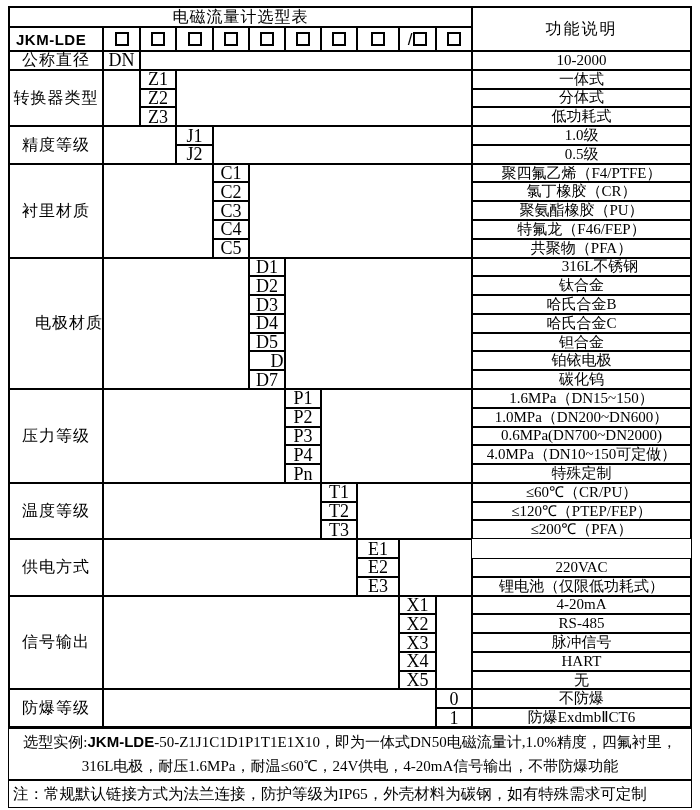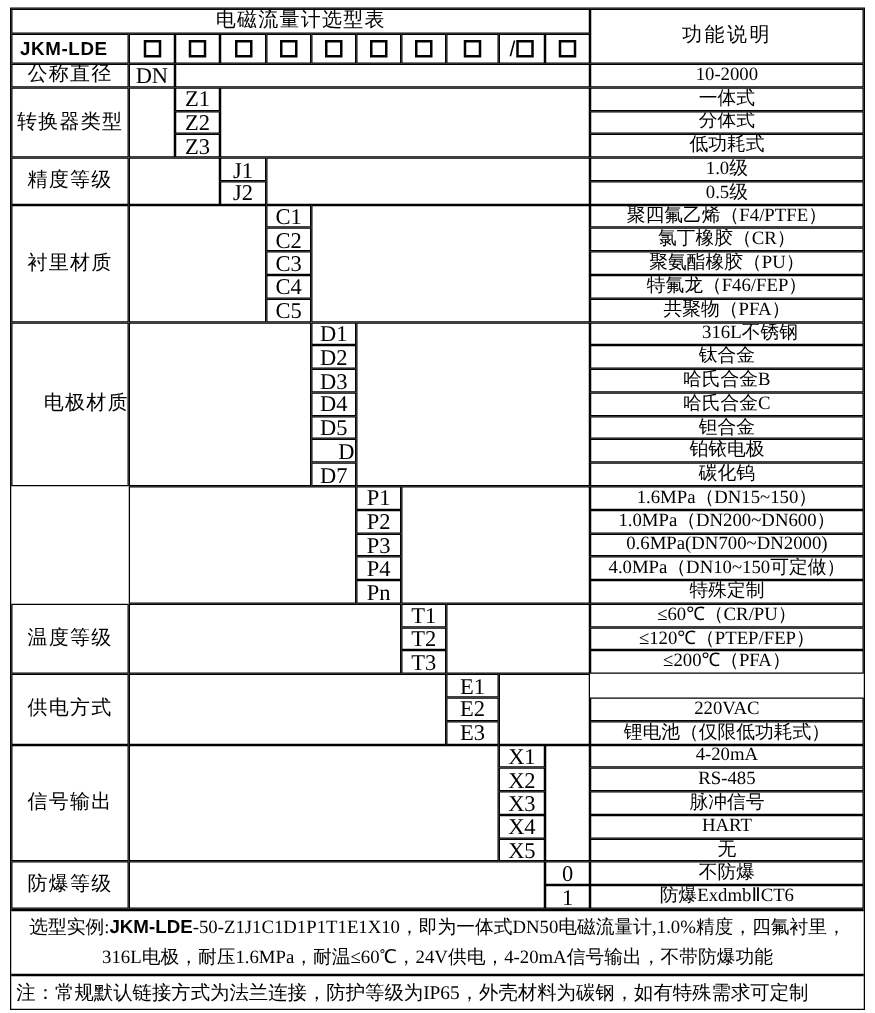--- a/index.html
+++ b/index.html
@@ -127,20 +127,21 @@
       <div class="c code" style="grid-area: 19 / 6 / span 1 / span 1; padding-left: 29px;">D6</div>
       <div class="c code" style="grid-area: 20 / 6 / span 1 / span 1;">D7</div>
       <div class="c " style="grid-area: 14 / 7 / span 7 / span 5;"></div>
       <div class="c desc" style="grid-area: 14 / 12 / span 1 / span 1; padding-left: 37px;">316L不锈钢</div>
       <div class="c desc" style="grid-area: 15 / 12 / span 1 / span 1;">钛合金</div>
       <div class="c desc" style="grid-area: 16 / 12 / span 1 / span 1;">哈氏合金B</div>
       <div class="c desc" style="grid-area: 17 / 12 / span 1 / span 1;">哈氏合金C</div>
       <div class="c desc" style="grid-area: 18 / 12 / span 1 / span 1;">钽合金</div>
       <div class="c desc" style="grid-area: 19 / 12 / span 1 / span 1;">铂铱电极</div>
       <div class="c desc" style="grid-area: 20 / 12 / span 1 / span 1;">碳化钨</div>
+      <div class="c label" style="grid-area: 21 / 1 / span 5 / span 1;">压力等级</div>
       <div class="c " style="grid-area: 21 / 2 / span 5 / span 5;"></div>
       <div class="c code" style="grid-area: 21 / 7 / span 1 / span 1;">P1</div>
       <div class="c code" style="grid-area: 22 / 7 / span 1 / span 1;">P2</div>
       <div class="c code" style="grid-area: 23 / 7 / span 1 / span 1;">P3</div>
       <div class="c code" style="grid-area: 24 / 7 / span 1 / span 1;">P4</div>
       <div class="c code" style="grid-area: 25 / 7 / span 1 / span 1;">Pn</div>
       <div class="c " style="grid-area: 21 / 8 / span 5 / span 4;"></div>
       <div class="c desc" style="grid-area: 21 / 12 / span 1 / span 1;">1.6MPa（DN15~150）</div>
       <div class="c desc" style="grid-area: 22 / 12 / span 1 / span 1;">1.0MPa（DN200~DN600）</div>
       <div class="c desc" style="grid-area: 23 / 12 / span 1 / span 1;">0.6MPa(DN700~DN2000)</div>

